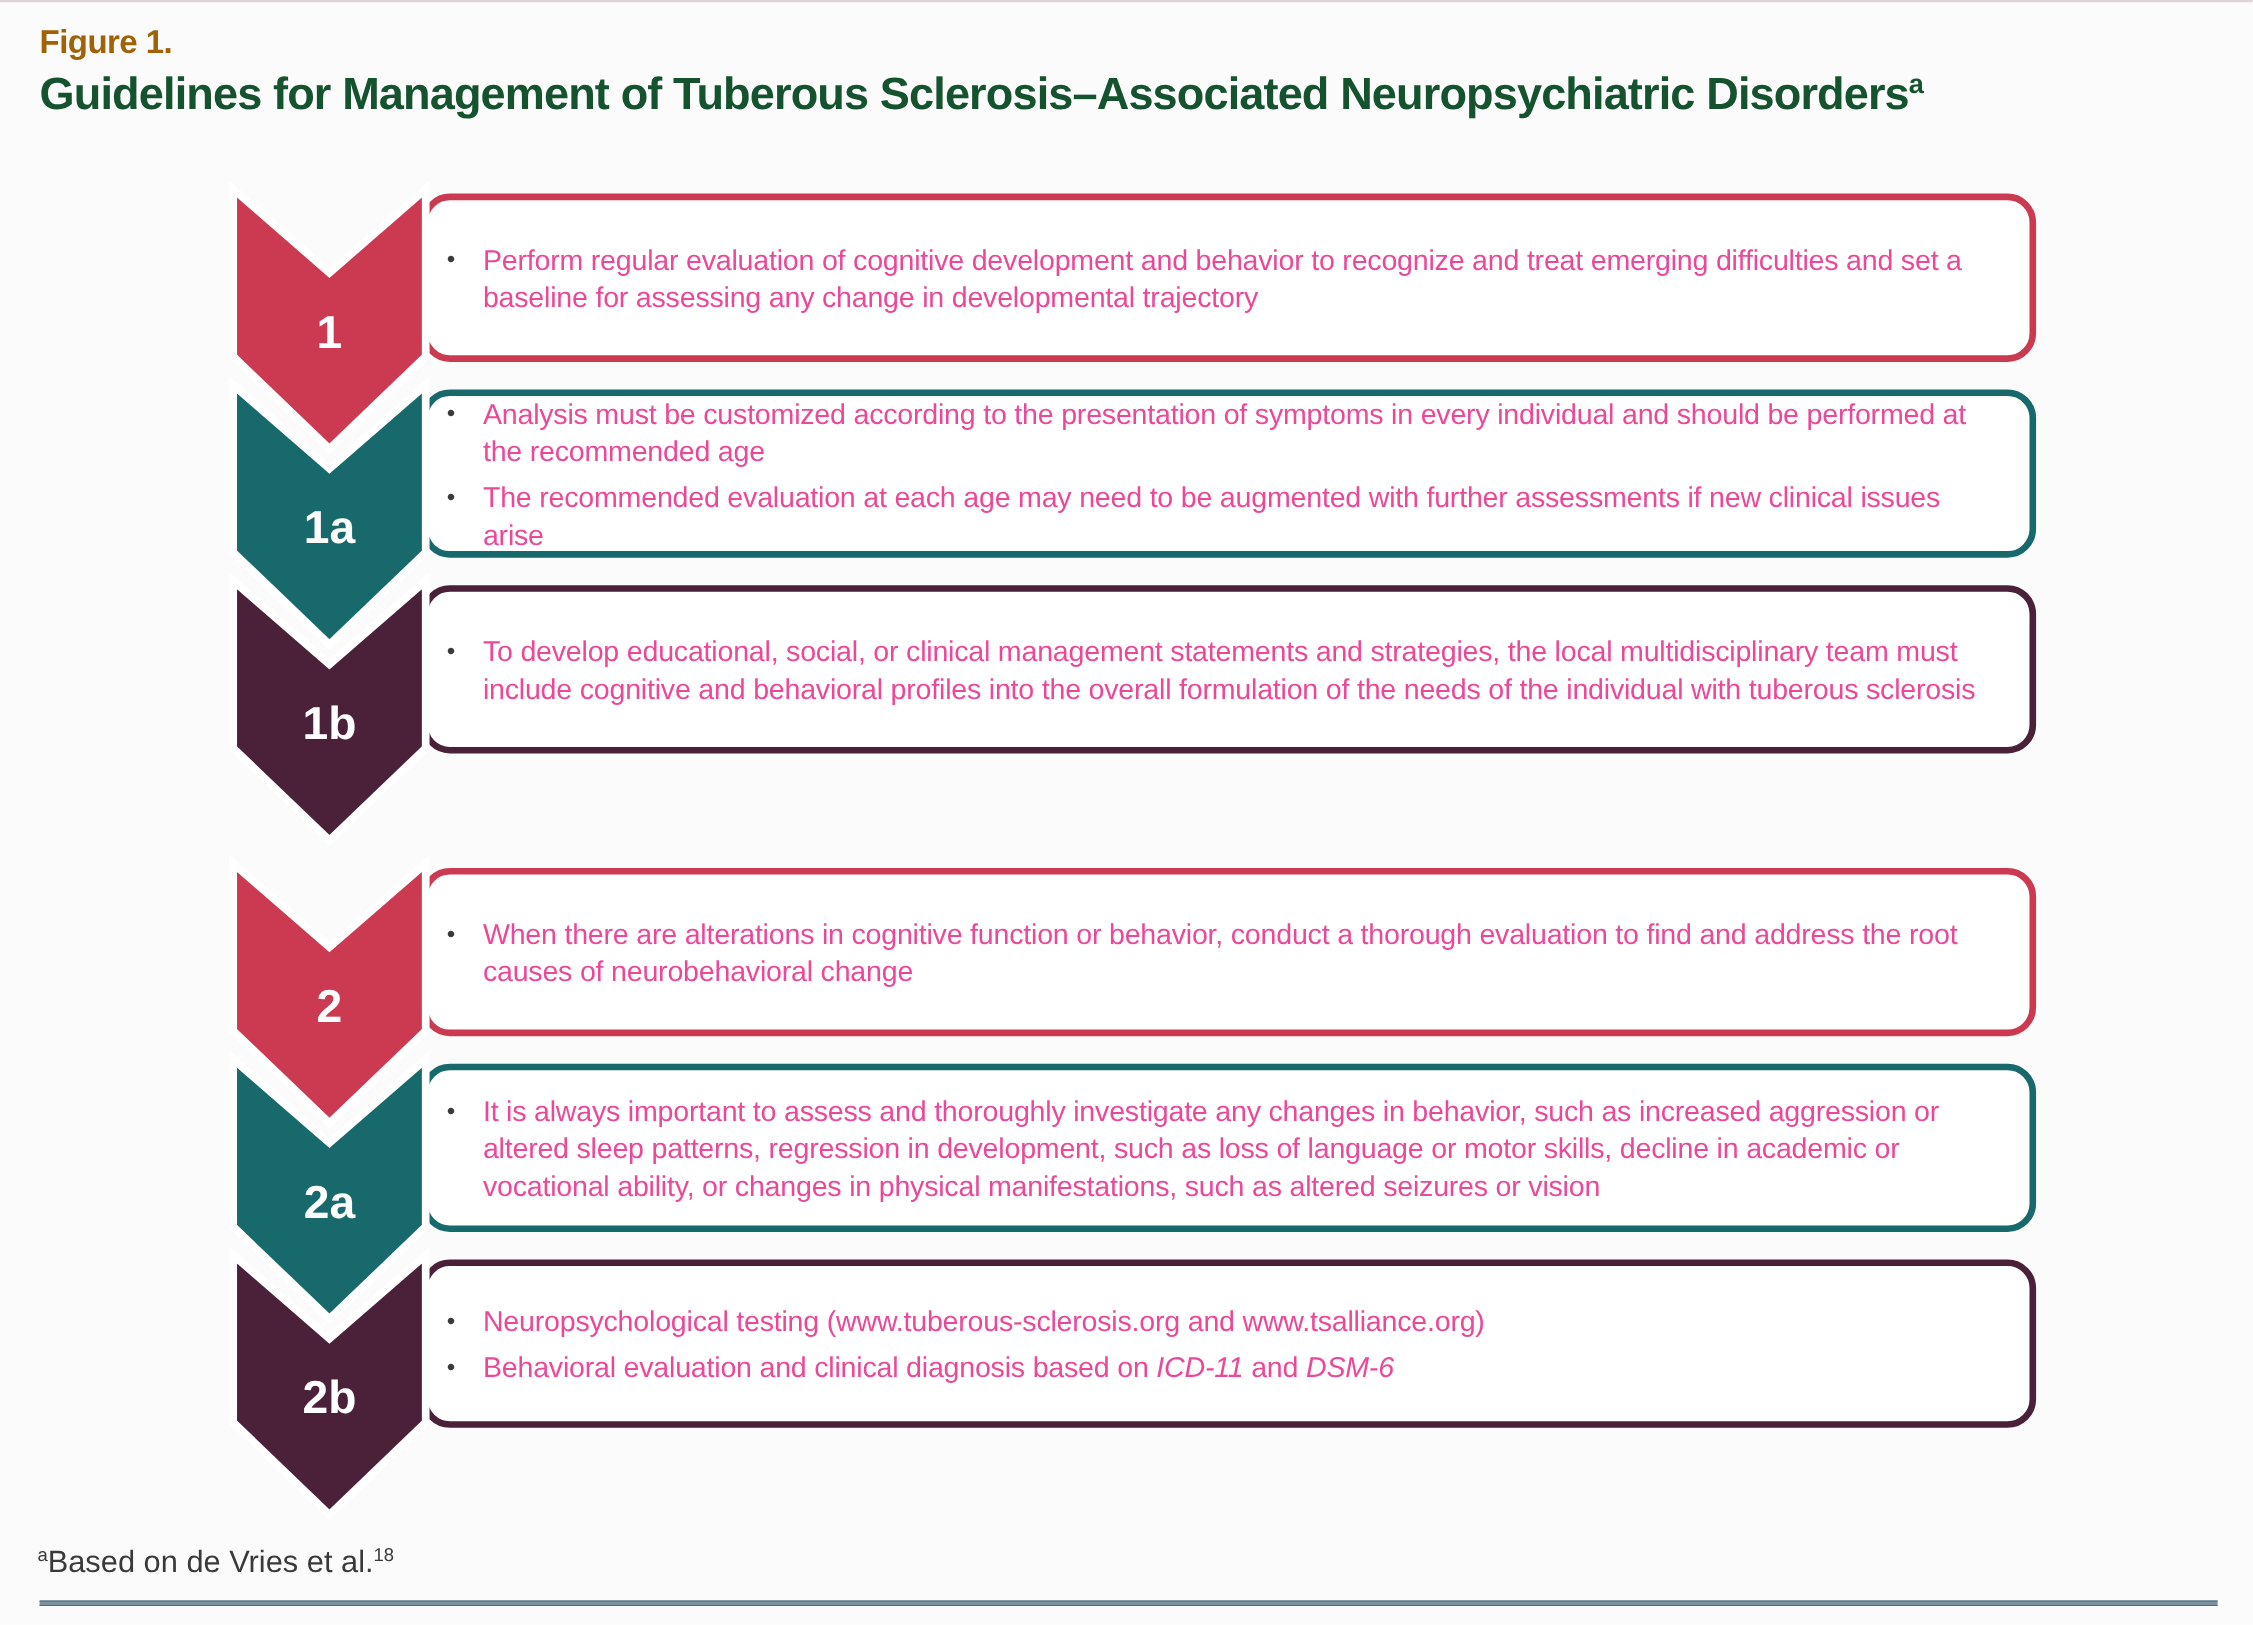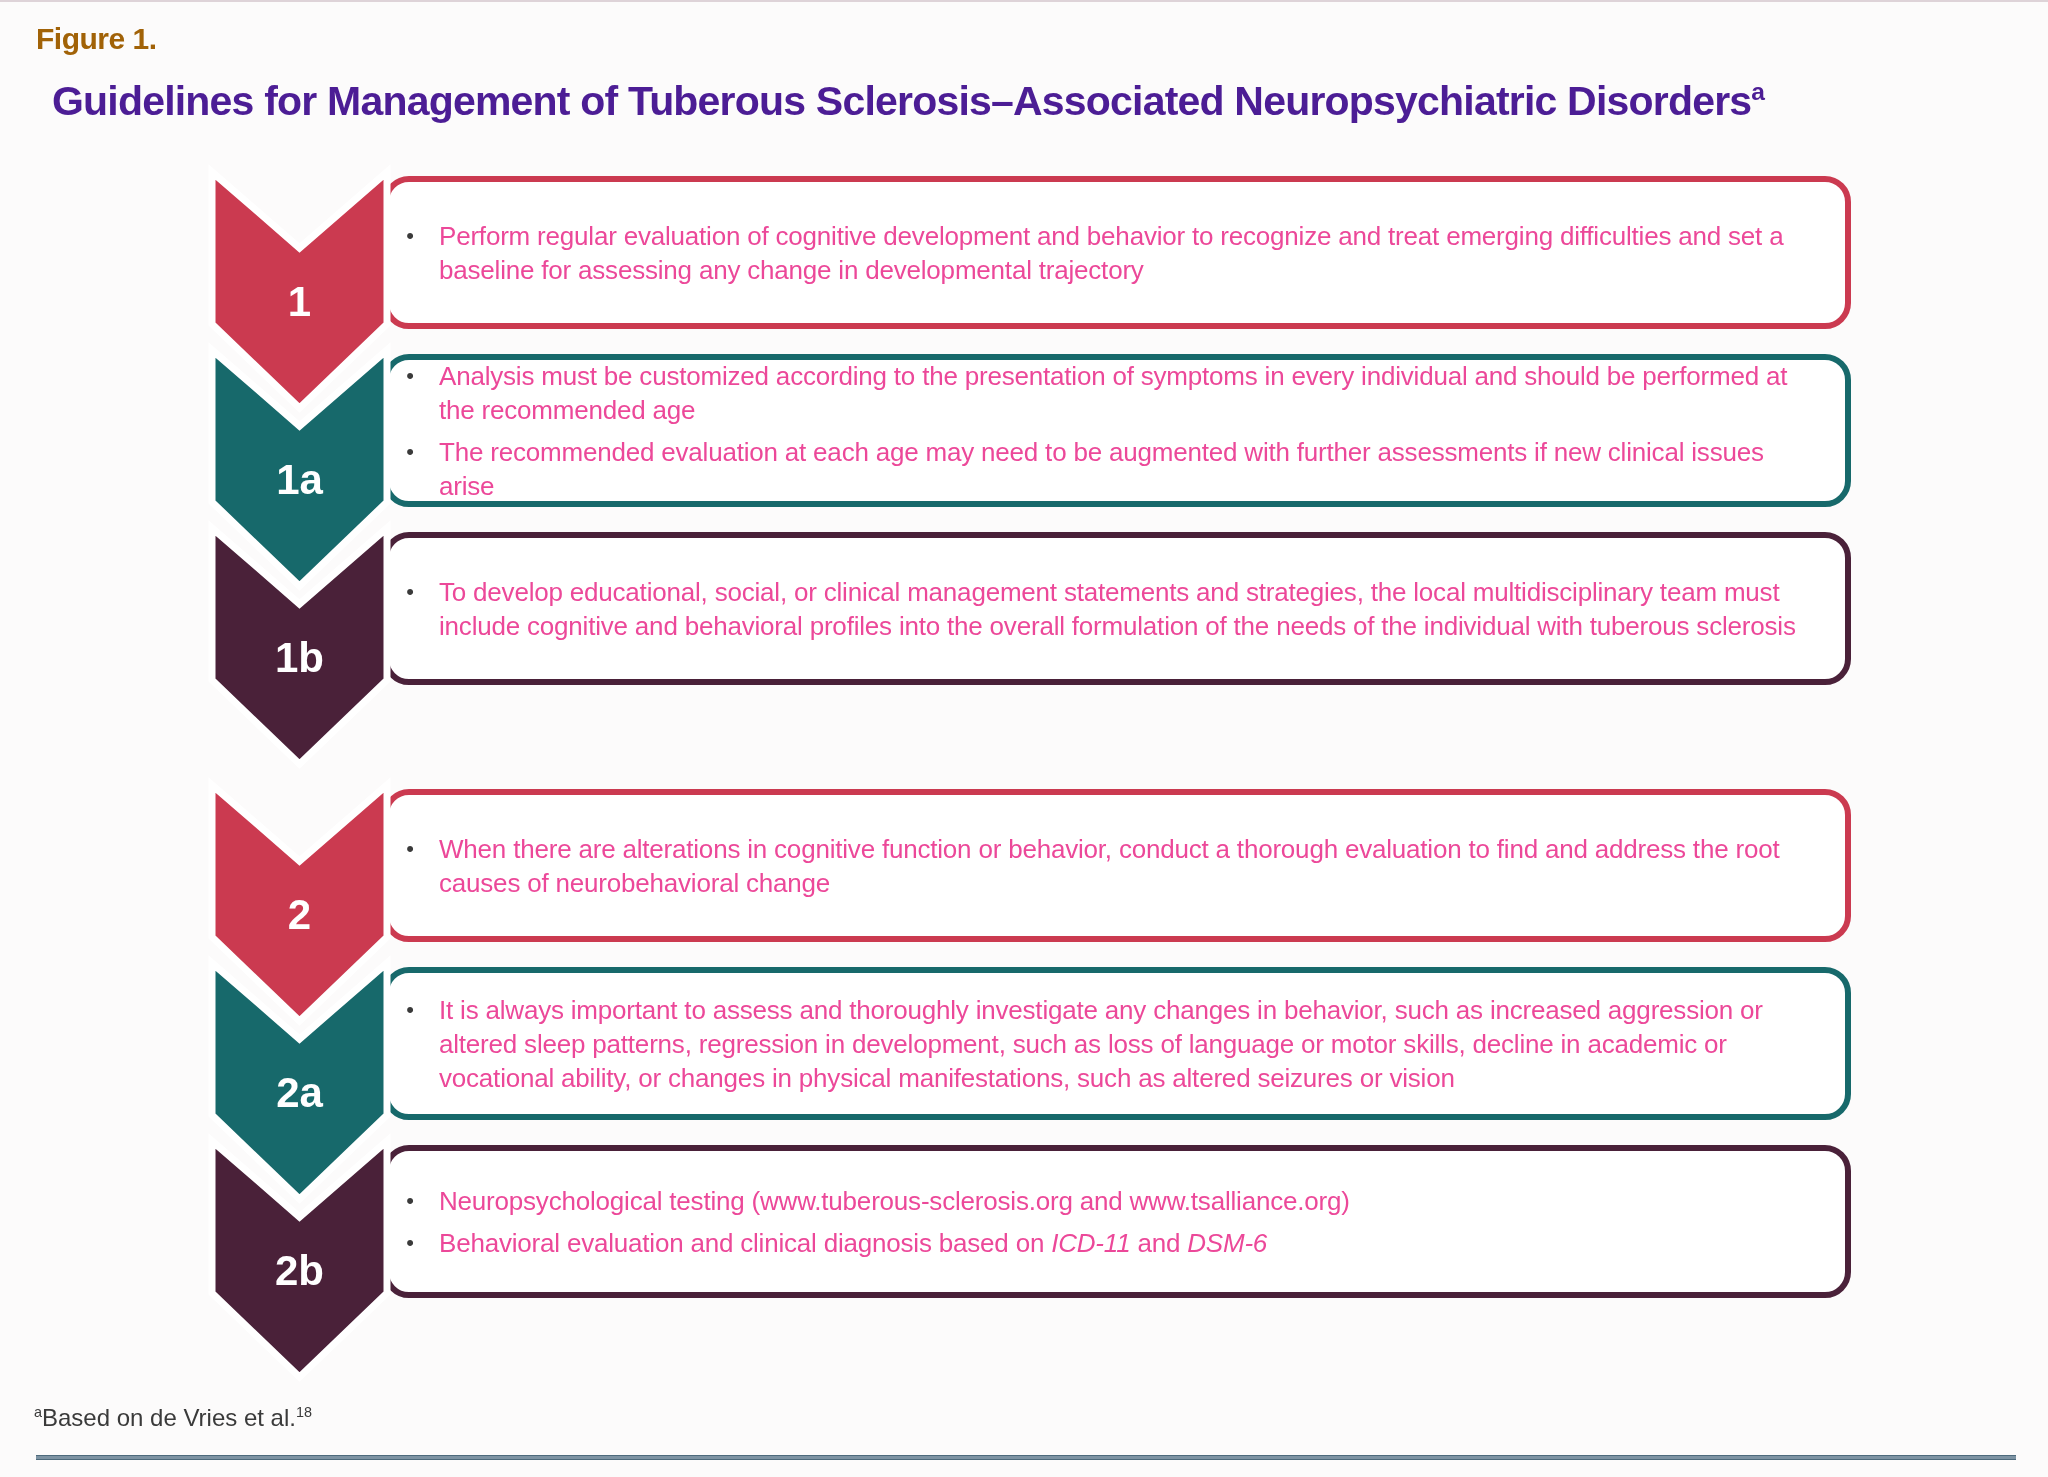--- a/index.html
+++ b/index.html
@@ -67,39 +67,39 @@
   }
   .btext {
     font-size: 26px;
     line-height: 34px;
     color: #ec4899;
     letter-spacing: -0.2px;
   }
   .btext .seg-italic { font-style: italic; }
   .footnote {
     position: absolute; left: 34px; top: 1404px;
-    font-size: 24px; color: #3a3a3a;
+    font-size: 28px; color: #3a3a3a;
   }
   .bottom-rule {
     position: absolute; left: 36px; top: 1455px;
     width: 1980px; height: 3px;
     background: #7d93a3;
     border-top: 1px solid #4e6a7c;
     border-bottom: 1px solid #4e6a7c;
   }
 </style>
 </head>
 <body>
 
 <div class="page" style="background: rgb(252, 251, 251);">
   <div class="top-strip"></div>
 
   <div class="figure-label" style="color: #a16207;">Figure 1.</div>
 
-  <h1 class="figure-title" style="margin: 16px; color: #4c1d95; text-align: right;"><span>Guidelines for Management of Tuberous Sclerosis–Associated Neuropsychiatric Disorders</span><sup>a</sup></h1>
+  <h1 class="figure-title" style="margin: 0px; color: #14532d; text-align: right;"><span>Guidelines for Management of Tuberous Sclerosis–Associated Neuropsychiatric Disorders</span><sup>a</sup></h1>
 
   <div id="diagram">
       <div class="guideline-box" style="left: 383px; top: 176px; width: 1468px; height: 153px; border-color: rgb(203, 58, 80);">
         <ul class="bullets">
           <li>
             <span class="dot">•</span>
             <span class="btext"><span>Perform regular evaluation of cognitive development and behavior to recognize and treat emerging difficulties and set a baseline for assessing any change in developmental trajectory</span></span>
           </li>
         </ul>
       </div>

